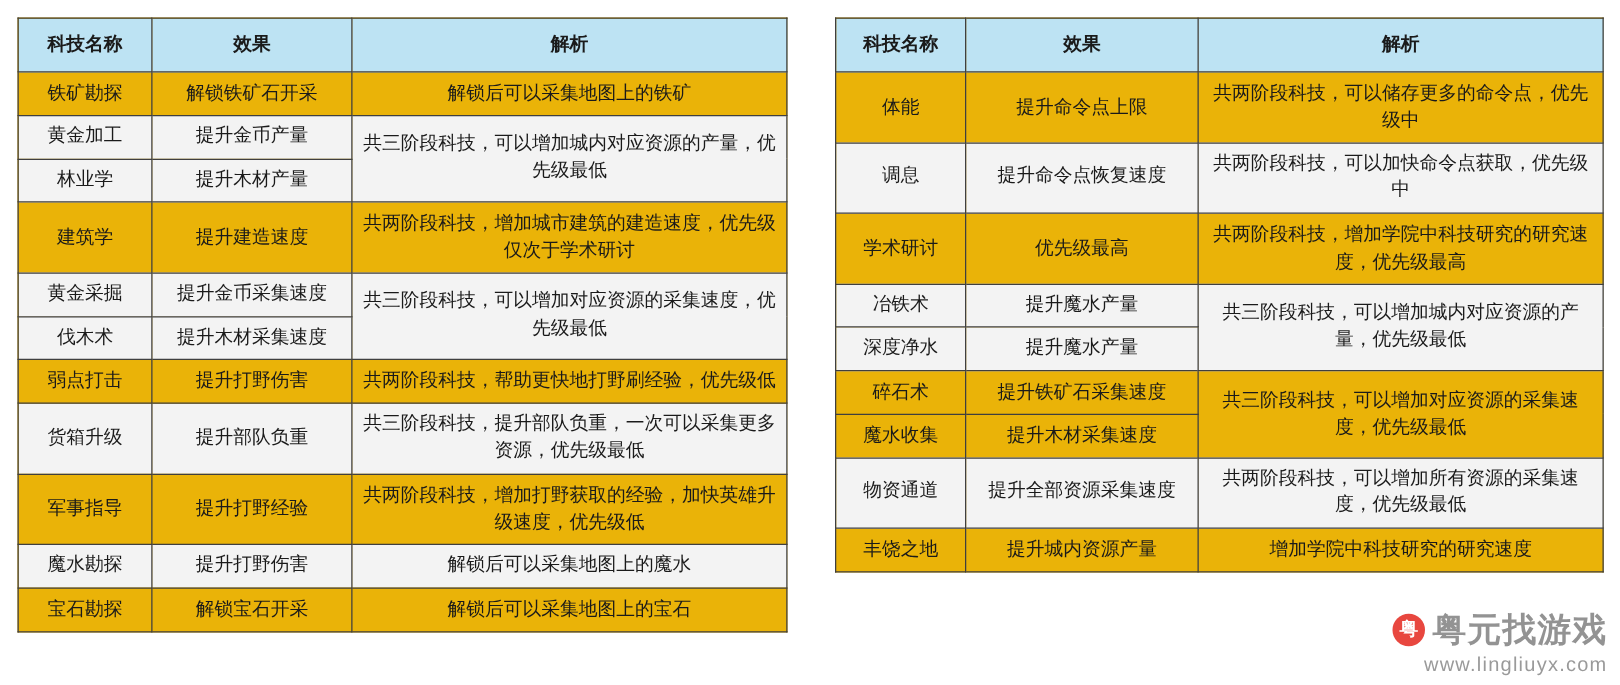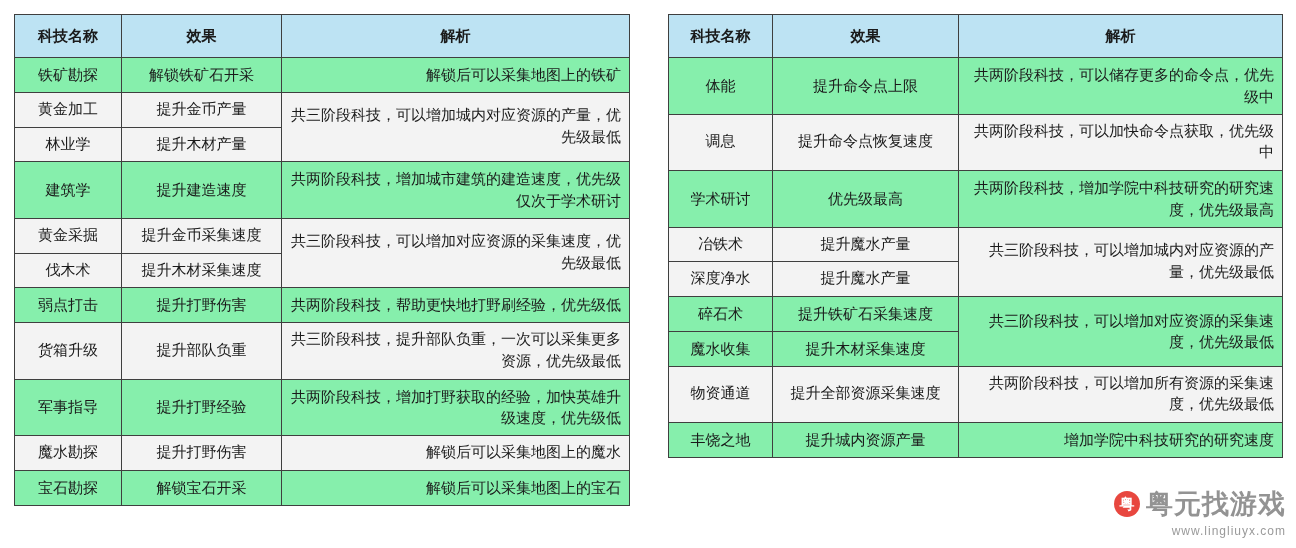--- a/index.html
+++ b/index.html
@@ -20,41 +20,41 @@
   .tablewrap {
     position: absolute;
     top: 14px;
   }
   .tablewrap.left { left: 14px; }
   .tablewrap.right { left: 668px; }
 
   table.tbl {
     border-collapse: collapse;
     table-layout: fixed;
-    background: #86efac;
+    background: #eab308;
   }
   table.tbl td, table.tbl th {
     border: 1px solid #3f3f3f;
     font-size: 15px;
     color: #1a1a1a;
     font-weight: normal;
     padding: 6px 8px;
     line-height: 1.45;
     vertical-align: middle;
   }
   table.tbl th {
     background: #bde3f3;
     text-align: center;
     font-weight: bold;
     height: 30px;
     font-size: 15px;
   }
   td.c1 { text-align: center; }
   td.c2 { text-align: center; }
-  td.c3 { text-align: right; }
+  td.c3 { text-align: center; }
 
   
   .left col.w1 { width: 107px; }
   .left col.w2 { width: 160px; }
   .left col.w3 { width: 348px; }
 
   
   .right col.w1 { width: 104px; }
   .right col.w2 { width: 186px; }
   .right col.w3 { width: 324px; }
@@ -88,21 +88,21 @@
   }
   .wm-text {
     font-size: 27px;
     color: #6f6f6f;
     letter-spacing: 1px;
     font-weight: bold;
     opacity: 0.75;
   }
   .wm-url {
     margin-top: 2px;
-    font-size: 12px;
+    font-size: 16px;
     color: #9a9a9a;
     letter-spacing: 1px;
     text-align: right;
   }
 </style>
 </head>
 <body>
 
 <div class="page">
 

